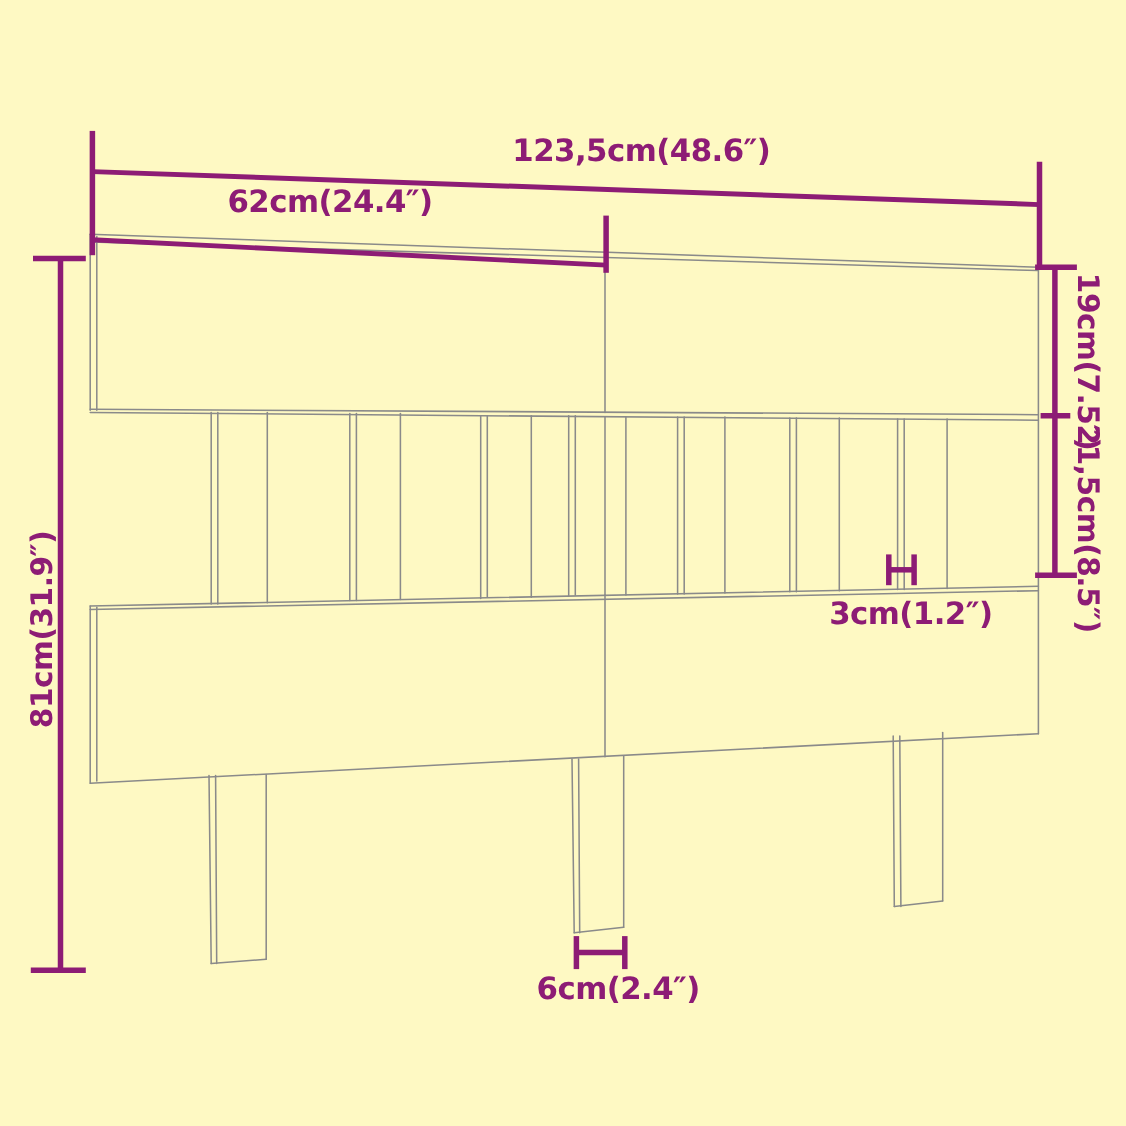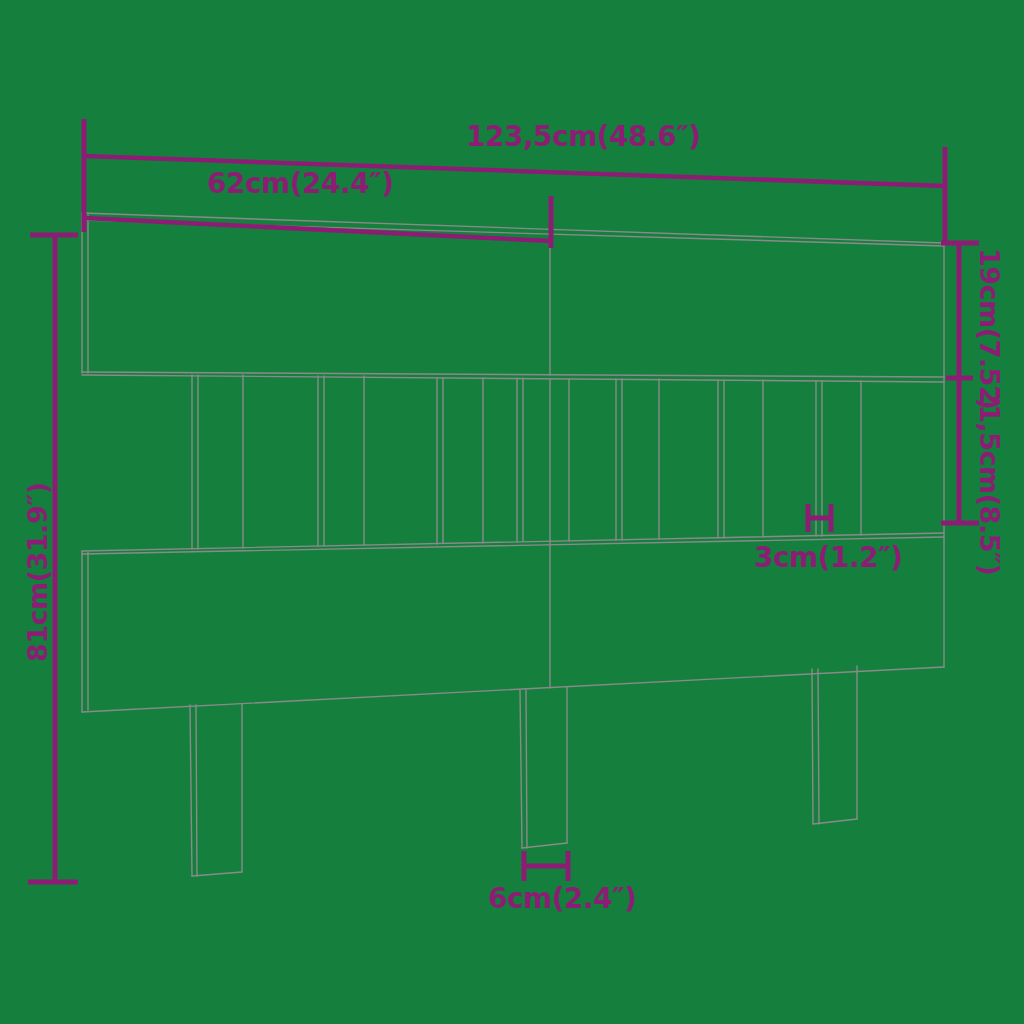--- a/index.html
+++ b/index.html
@@ -1,16 +1,16 @@
 <!DOCTYPE html>
 <html><head>
 <meta charset="utf-8">
 <style>
   html,body{margin:0;padding:0;background:#ffffff;}
-  .stage{position:relative;width:1024px;height:1024px;background:#15803d;overflow:hidden;
+  .stage{position:relative;width:1024px;height:1024px;background:#fef9c3;overflow:hidden;
          font-family:"DejaVu Sans",sans-serif;}
   svg{display:block}
   .dim-label{font-family:"DejaVu Sans",sans-serif;font-weight:700;font-size:28px;letter-spacing:-0.5px;}
   .dim-label-rot{font-family:"DejaVu Sans",sans-serif;font-weight:700;font-size:27px;letter-spacing:-0.5px;}
 </style>
 </head>
 <body>
 
 <div class="stage">
 <svg width="1024" height="1024" viewBox="0 0 1024 1024">

